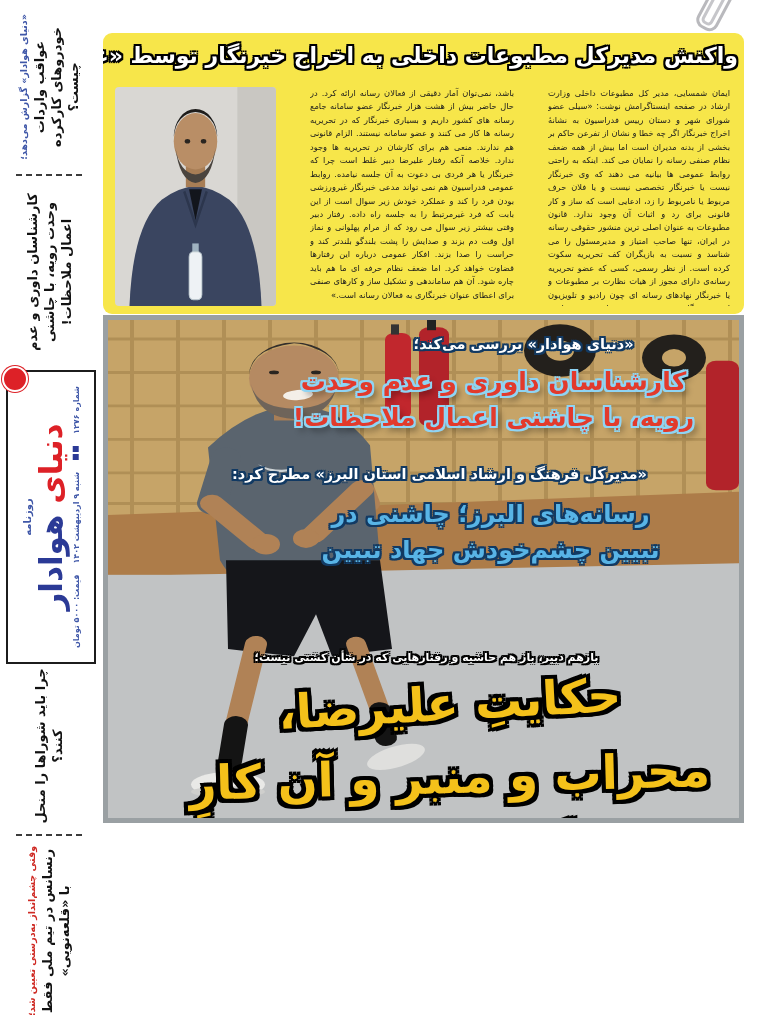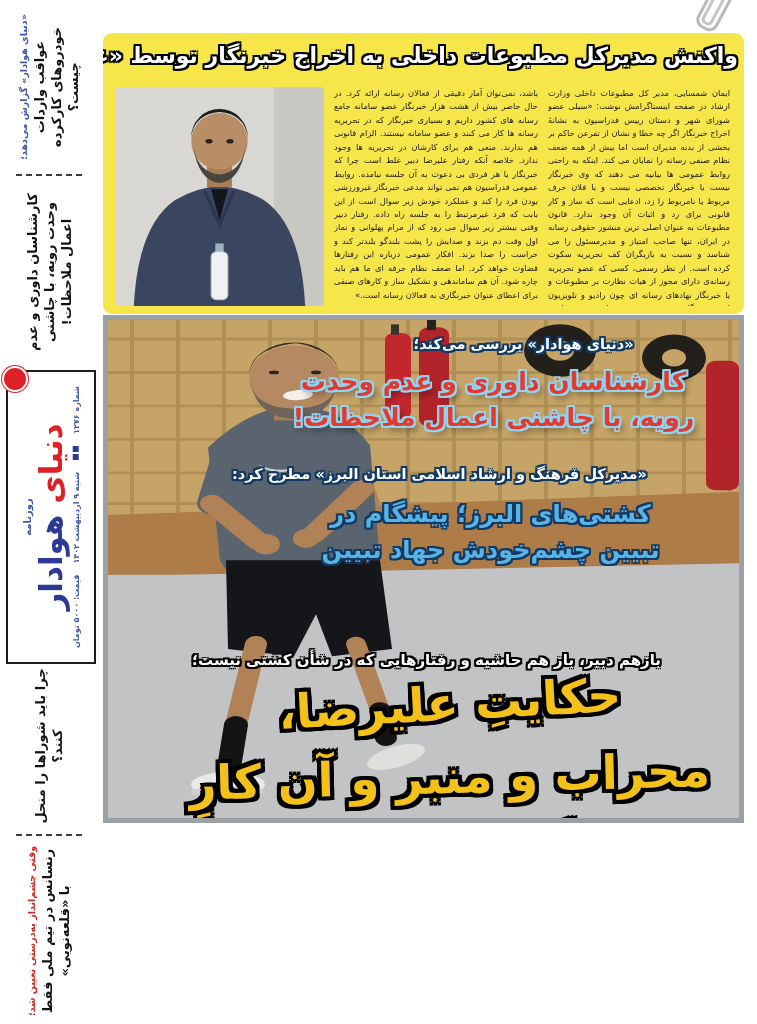--- a/index.html
+++ b/index.html
@@ -24,41 +24,41 @@
           font-size:8px;font-weight:bold;color:#3f57a8;white-space:nowrap;}
   .sq-icons i{display:inline-block;width:6px;height:6px;background:#2b3a96;margin:0 1px;}
   .m-badge{position:absolute;top:-6px;left:-6px;width:22px;height:22px;border-radius:50%;
            background:#dd2127;border:2px solid #fff;box-shadow:0 0 0 1px #dd2127;}
   
   .note{position:absolute;left:103px;top:33px;width:641px;height:281px;background:#f7e64a;
         border-radius:9px;overflow:hidden;}
   .note-headline{margin:10px 6px 0;font-size:22px;font-weight:bold;color:#ffffff;text-align:center;white-space:nowrap;}
   .o-black{text-shadow:-2px -2px 0 #000,2px -2px 0 #000,-2px 2px 0 #000,2px 2px 0 #000,0 -2px 0 #000,0 2px 0 #000,-2px 0 0 #000,2px 0 0 #000;}
   .note-cols{position:absolute;top:54px;bottom:8px;left:12px;right:14px;display:flex;gap:10px;overflow:hidden;}
-  .ncol{font-size:8.3px;line-height:1.62;text-align:justify;color:#1b1b1b;overflow:hidden;}
+  .ncol{font-size:8.3px;line-height:1.62;text-align:justify;color:#1b1b1b;overflow:hidden;margin-left:24px;}
   .ncol.right{width:182px;}
   .ncol.left{width:204px;}
   .nfig{flex:1;position:relative;border-radius:4px;overflow:hidden;}
   .nfig svg{position:absolute;inset:0;width:100%;height:100%;}
   .clip{position:absolute;top:-20px;right:30px;width:17px;height:46px;border:3.5px solid #b9b9bd;
         border-radius:9px;transform:rotate(28deg);z-index:4;background:transparent;}
   .clip:after{content:"";position:absolute;left:2px;top:8px;width:6px;height:30px;border:3px solid #c6c6ca;border-radius:5px;}
   
   .photo{position:absolute;left:103px;top:315px;width:641px;height:508px;border:5px solid #9aa0a3;
          box-sizing:border-box;background:#c1c3c4;overflow:hidden;}
   .photo .scene{position:absolute;inset:0;width:100%;height:100%;}
   .ov{position:absolute;text-align:center;font-weight:bold;}
   .o-navy{text-shadow:-2px -2px 0 #123a63,2px -2px 0 #123a63,-2px 2px 0 #123a63,2px 2px 0 #123a63,0 -2px 0 #123a63,0 2px 0 #123a63,-2px 0 0 #123a63,2px 0 0 #123a63;}
   .o-lblue{text-shadow:-2px -2px 0 #8fd4f4,2px -2px 0 #8fd4f4,-2px 2px 0 #8fd4f4,2px 2px 0 #8fd4f4,0 -2px 0 #8fd4f4,0 2px 0 #8fd4f4,-2px 0 0 #8fd4f4,2px 0 0 #8fd4f4,4px 5px 6px rgba(0,0,0,.4);}
   .o-heavy{text-shadow:-4px -4px 0 #000,4px -4px 0 #000,-4px 4px 0 #000,4px 4px 0 #000,-4px 0 0 #000,4px 0 0 #000,0 -4px 0 #000,0 4px 0 #000,-2px -2px 0 #000,2px 2px 0 #000,-2px 2px 0 #000,2px -2px 0 #000;}
   .k1{top:16px;left:220px;right:20px;font-size:14.5px;color:#fff;}
   .h1{top:44px;left:160px;right:20px;font-size:25px;color:#e23a2c;line-height:1.42;}
   .k2{top:146px;left:40px;right:8px;font-size:14.5px;color:#fff;}
   .h2{top:176px;left:160px;right:26px;font-size:24px;color:#58b4e6;line-height:1.5;}
-  .k3{top:331px;left:8px;right:2px;font-size:15px;color:#fff;}
+  .k3{top:331px;left:8px;right:2px;font-size:11px;color:#fff;}
   .h3{top:360px;left:56px;right:4px;font-size:47px;color:#f4c11a;line-height:1.0;}
   .h3 > div{margin-bottom:26px;}
   .h3 > div:nth-child(1){transform:rotate(-3deg);}
   .h3 > div:nth-child(2){transform:rotate(-1.5deg);}
   .h3 > div:nth-child(3){transform:rotate(-2deg);}
 </style>
 </head>
 <body>
 
 <div class="vwrap" style="left:2px;top:8px;width:96px;height:158px">
@@ -178,21 +178,21 @@
     </g>
   </svg>
 
   <div class="ov k1 o-navy">«دنیای هوادار» بررسی می‌کند؛</div>
   <div class="ov k2 o-navy">«مدیرکل فرهنگ و ارشاد اسلامی استان البرز» مطرح کرد:</div>
   <div class="ov h1 o-lblue">
     <div>کارشناسان داوری و عدم وحدت</div>
     <div>رویه، با چاشنی اعمال ملاحظات!</div>
   </div>
   <div class="ov h2 o-navy">
-    <div>کشتی‌های البرز؛ پیشگام در</div>
+    <div>رسانه‌های البرز؛ چاشنی در</div>
     <div>تبیین چشم‌خودش جهاد تبیین</div>
   </div>
   <div class="ov k3 o-black">بازهم دبیر، باز هم حاشیه و رفتارهایی که در شأن کشتی نیست؛</div>
   <div class="ov h3 o-heavy">
     <div>حکایتِ علیرضا،</div>
     <div>محراب و منبر و آن کارِ</div>
     <div>دیگر در خلوت!</div>
   </div>
 </div>
 

